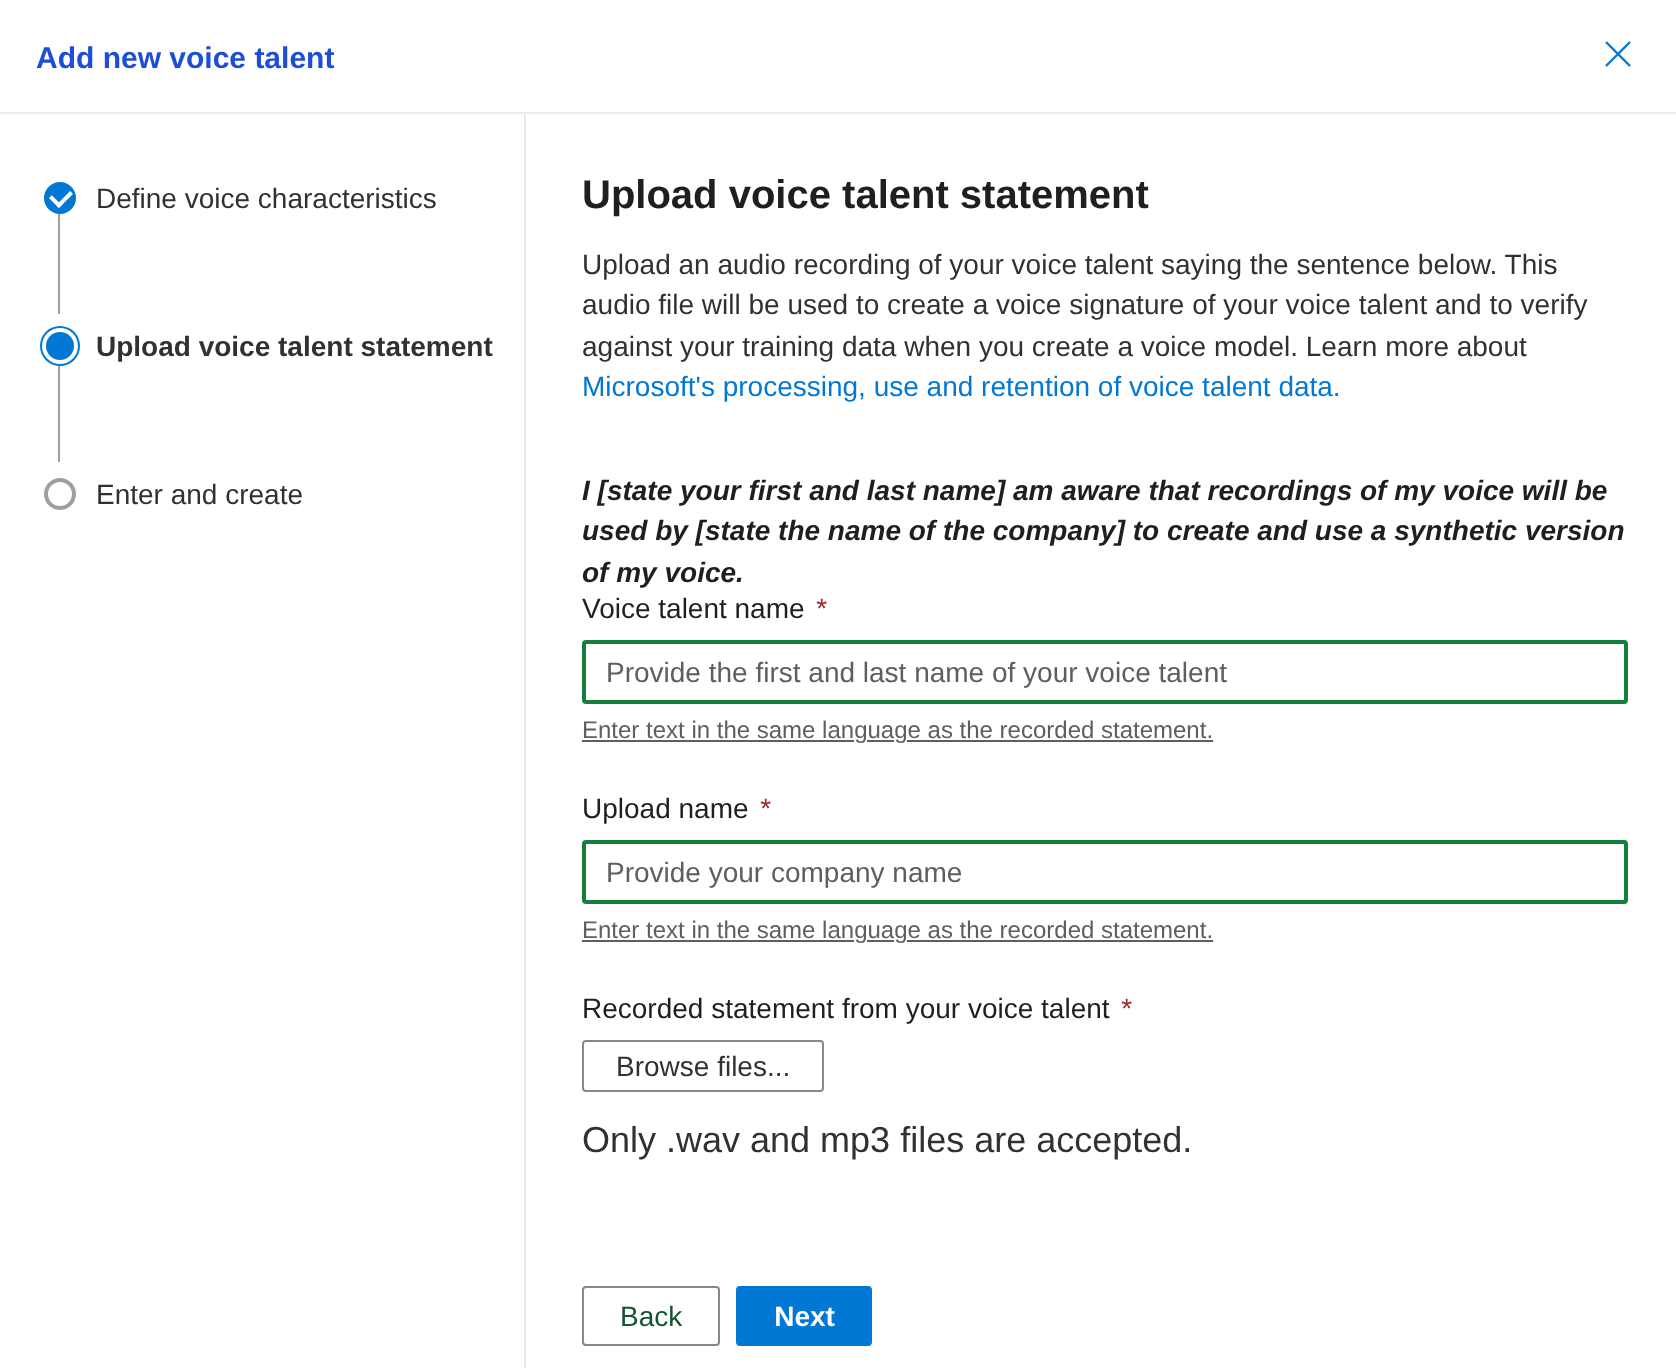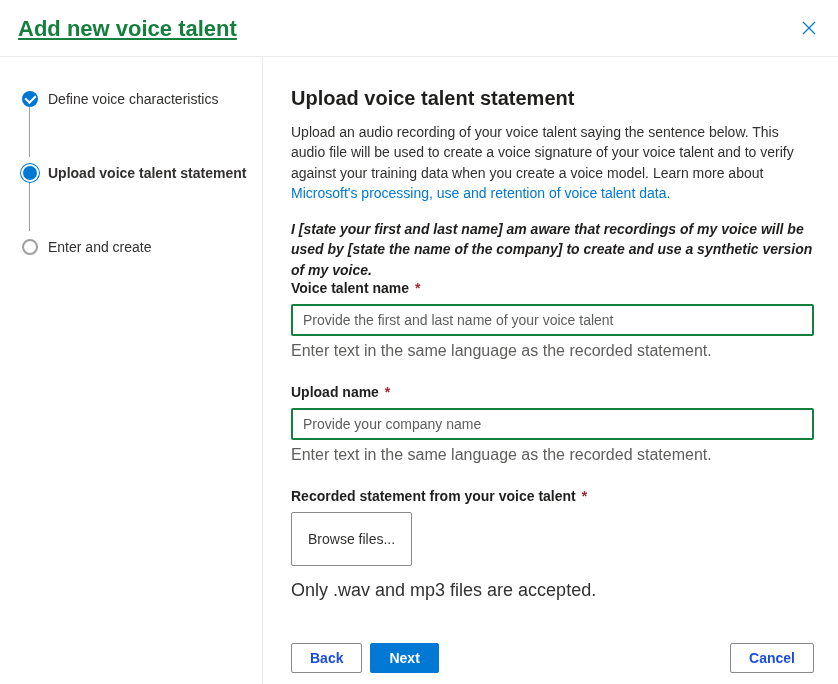--- a/index.html
+++ b/index.html
@@ -13,24 +13,23 @@
       overflow: hidden;
     }
     .header {
       display: flex;
       justify-content: space-between;
       align-items: center;
       padding: 16px 18px 14px 18px;
       border-bottom: 1px solid #edebe9;
     }
     .header h1 {
-      font-size: 22px;
+      font-size: 15px;
       font-weight: 600;
-      color: #15803d;
-      text-decoration: underline;
+      color: #1d4ed8;
     }
     .close-btn {
       cursor: pointer;
       color: #0078d4;
       font-size: 15px;
       padding: 4px;
       background: none;
       border: none;
     }
     .body {
@@ -112,56 +111,57 @@
     .content h2 {
       font-size: 20px;
       font-weight: 600;
       margin-bottom: 12px;
       color: #201f1e;
     }
     .desc {
       font-size: 14px;
       line-height: 1.45;
       color: #323130;
-      margin-bottom: 16px;
+      margin-bottom: 32px;
     }
     .desc a { color: #0078d4; text-decoration: none; }
     .statement {
       font-style: italic;
       font-weight: 700;
       line-height: 1.45;
       color: #201f1e;
     }
     .field { margin-bottom: 24px; }
     .field-label {
       font-size: 14px;
-      font-weight: 700;
+      font-weight: 400;
       color: #201f1e;
       margin-bottom: 8px;
       display: block;
     }
     .req { color: #a4262c; margin-left: 2px; }
     .text-input {
       width: 100%;
       height: 32px;
       padding: 0 10px;
       font-size: 14px;
       border: 2px solid #15803d;
       border-radius: 2px;
       font-family: inherit;
       color: #323130;
     }
     .text-input::placeholder { color: #605e5c; }
     .hint {
-      font-size: 16px;
+      font-size: 12px;
       color: #605e5c;
       margin-top: 6px;
+      text-decoration: underline;
     }
     .browse-btn {
-      padding: 18px 16px;
+      padding: 4px 16px;
       font-size: 14px;
       border: 1px solid #8a8886;
       background: #fff;
       border-radius: 2px;
       cursor: pointer;
       font-family: inherit;
       color: #323130;
     }
     .file-hint {
       font-size: 18px;
@@ -180,22 +180,21 @@
       padding: 6px 18px;
       font-size: 14px;
       border-radius: 2px;
       cursor: pointer;
       font-family: inherit;
       min-width: 60px;
     }
     .btn-default {
       background: #fff;
       border: 1px solid #8a8886;
-      color: #1d4ed8;
-      font-weight: bold;
+      color: #14532d;
     }
     .btn-primary {
       background: #0078d4;
       border: 1px solid #0078d4;
       color: #ffffff;
       font-weight: 600;
     }
   </style>
 </head>
 <body>
@@ -262,16 +261,15 @@
         <button class="browse-btn">Browse files...</button>
         <div class="file-hint">Only .wav and mp3 files are accepted.</div>
       </div>
     </div>
 
     <div class="footer">
       <div class="footer-left">
         <button class="btn btn-default">Back</button>
         <button class="btn btn-primary">Next</button>
       </div>
-      <button class="btn btn-default">Cancel</button>
     </div>
   </main>
 </div>
 
 </body></html>

